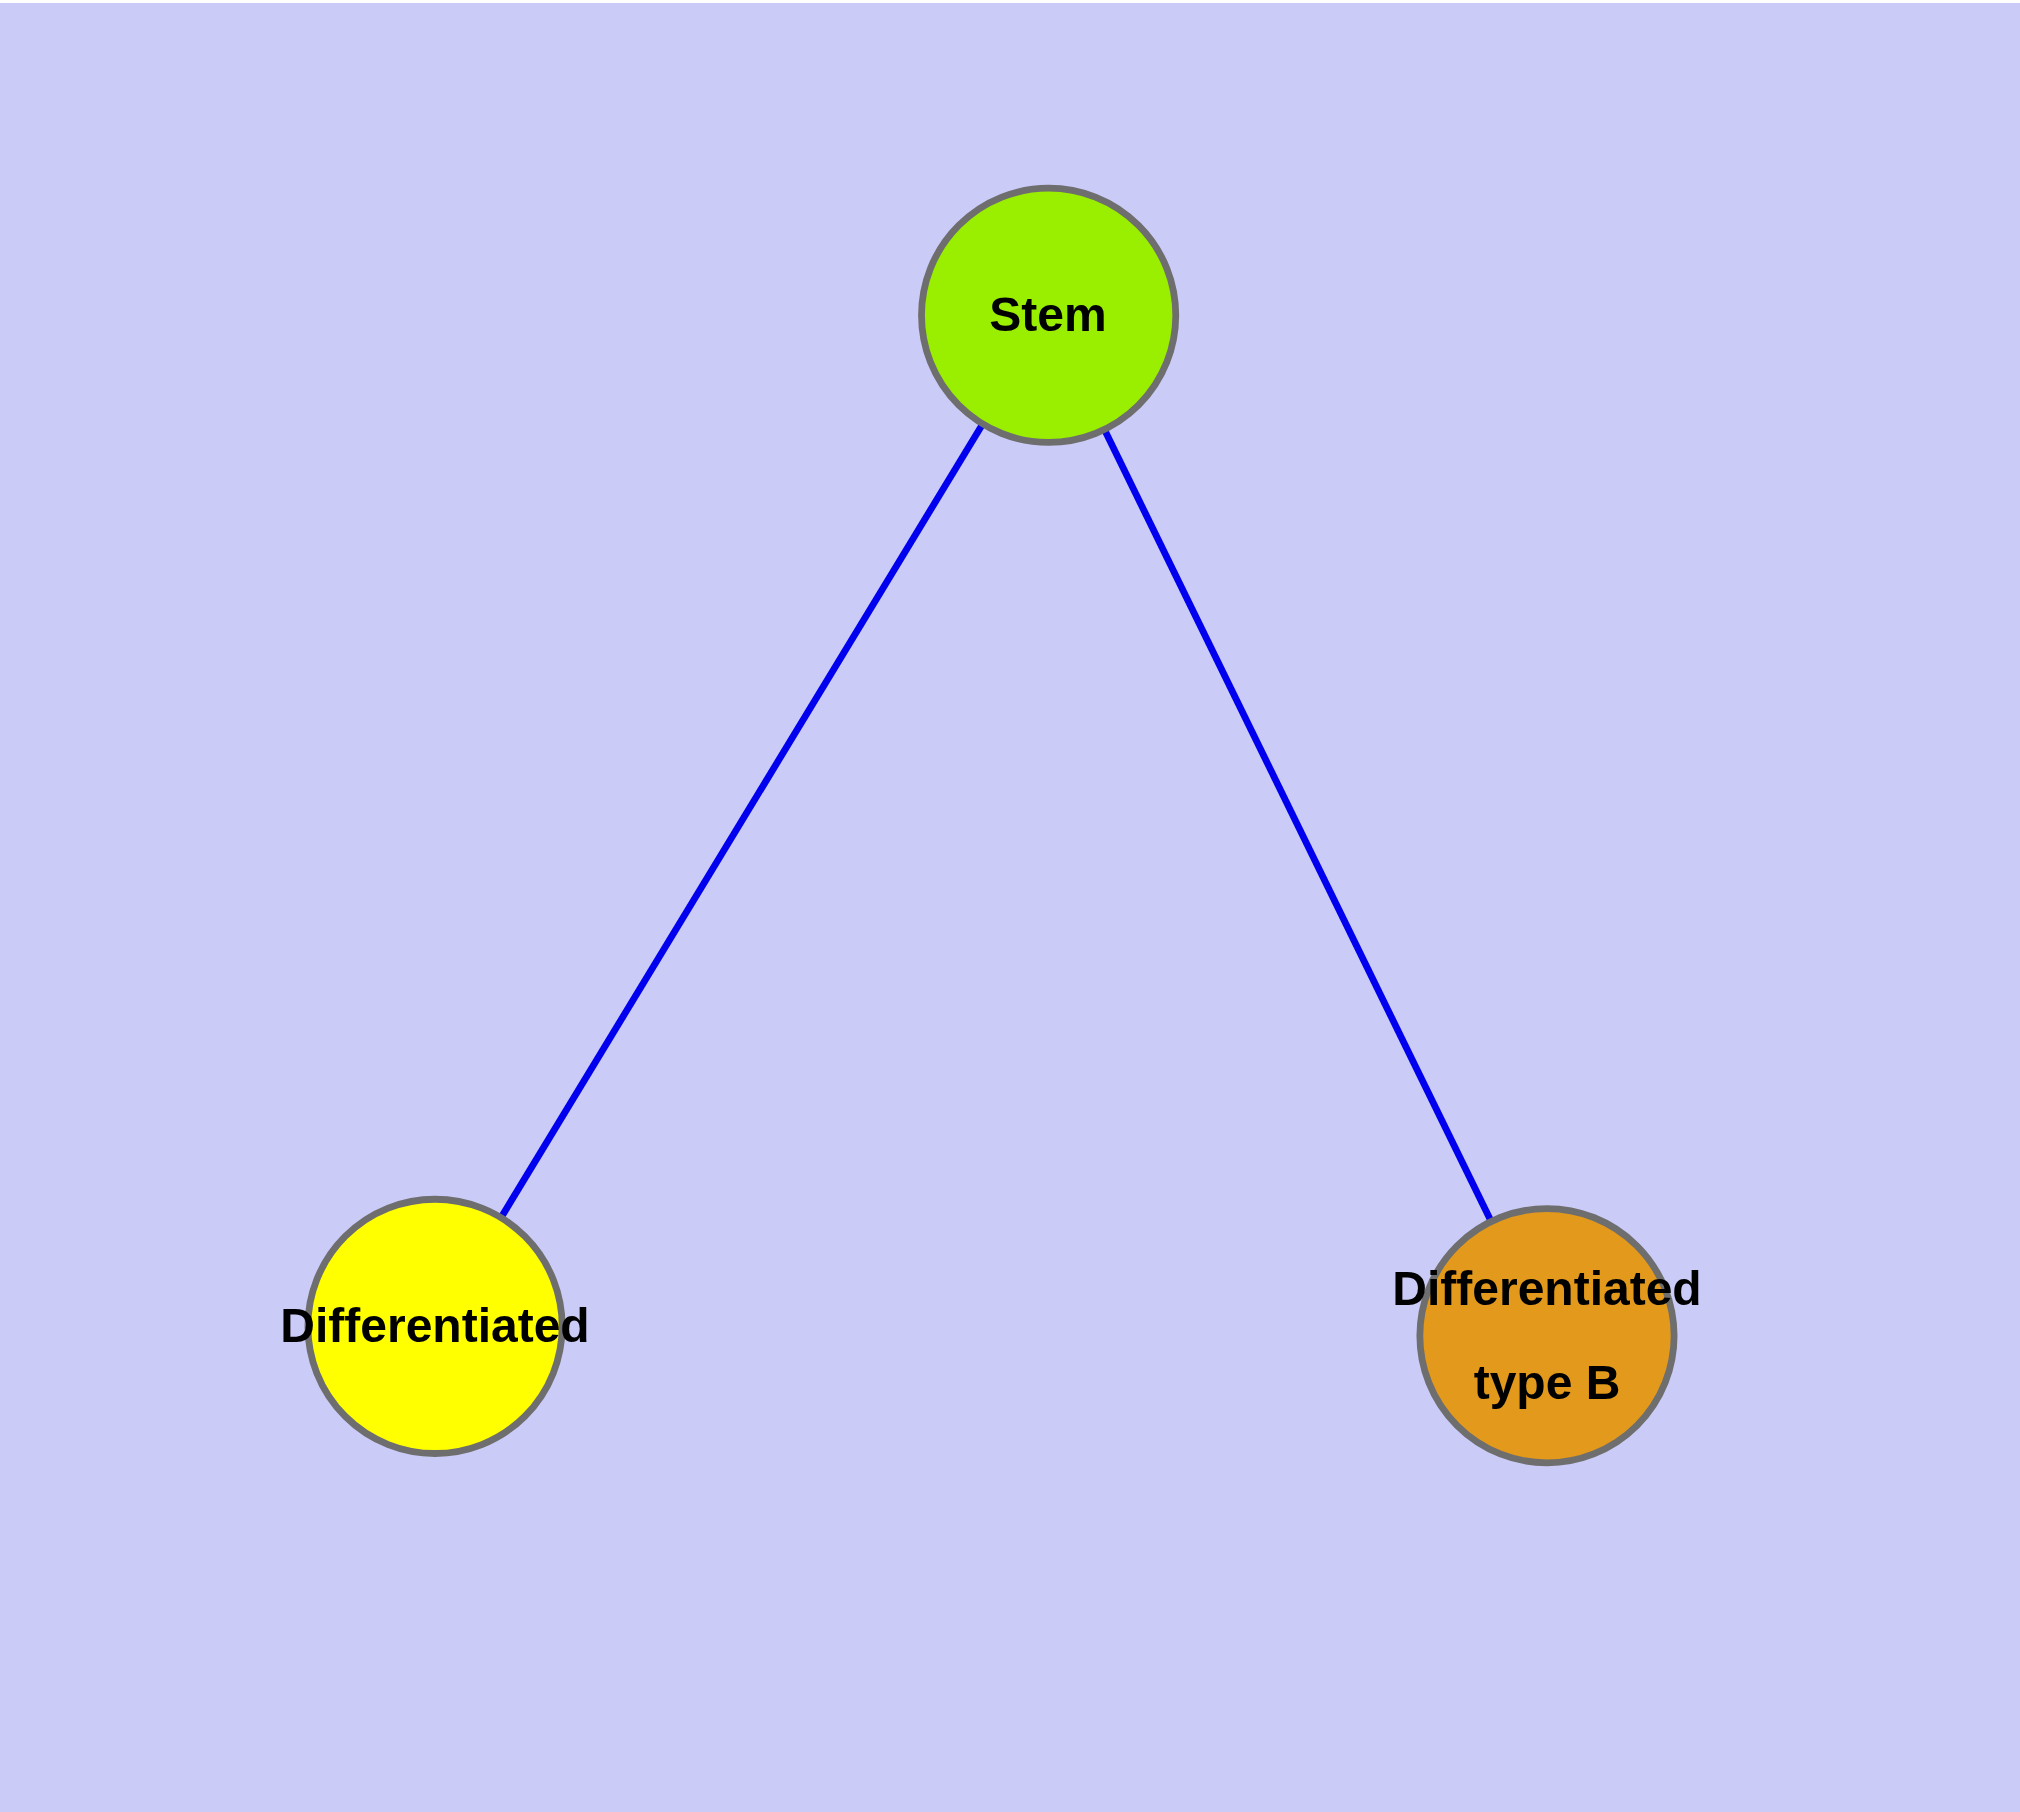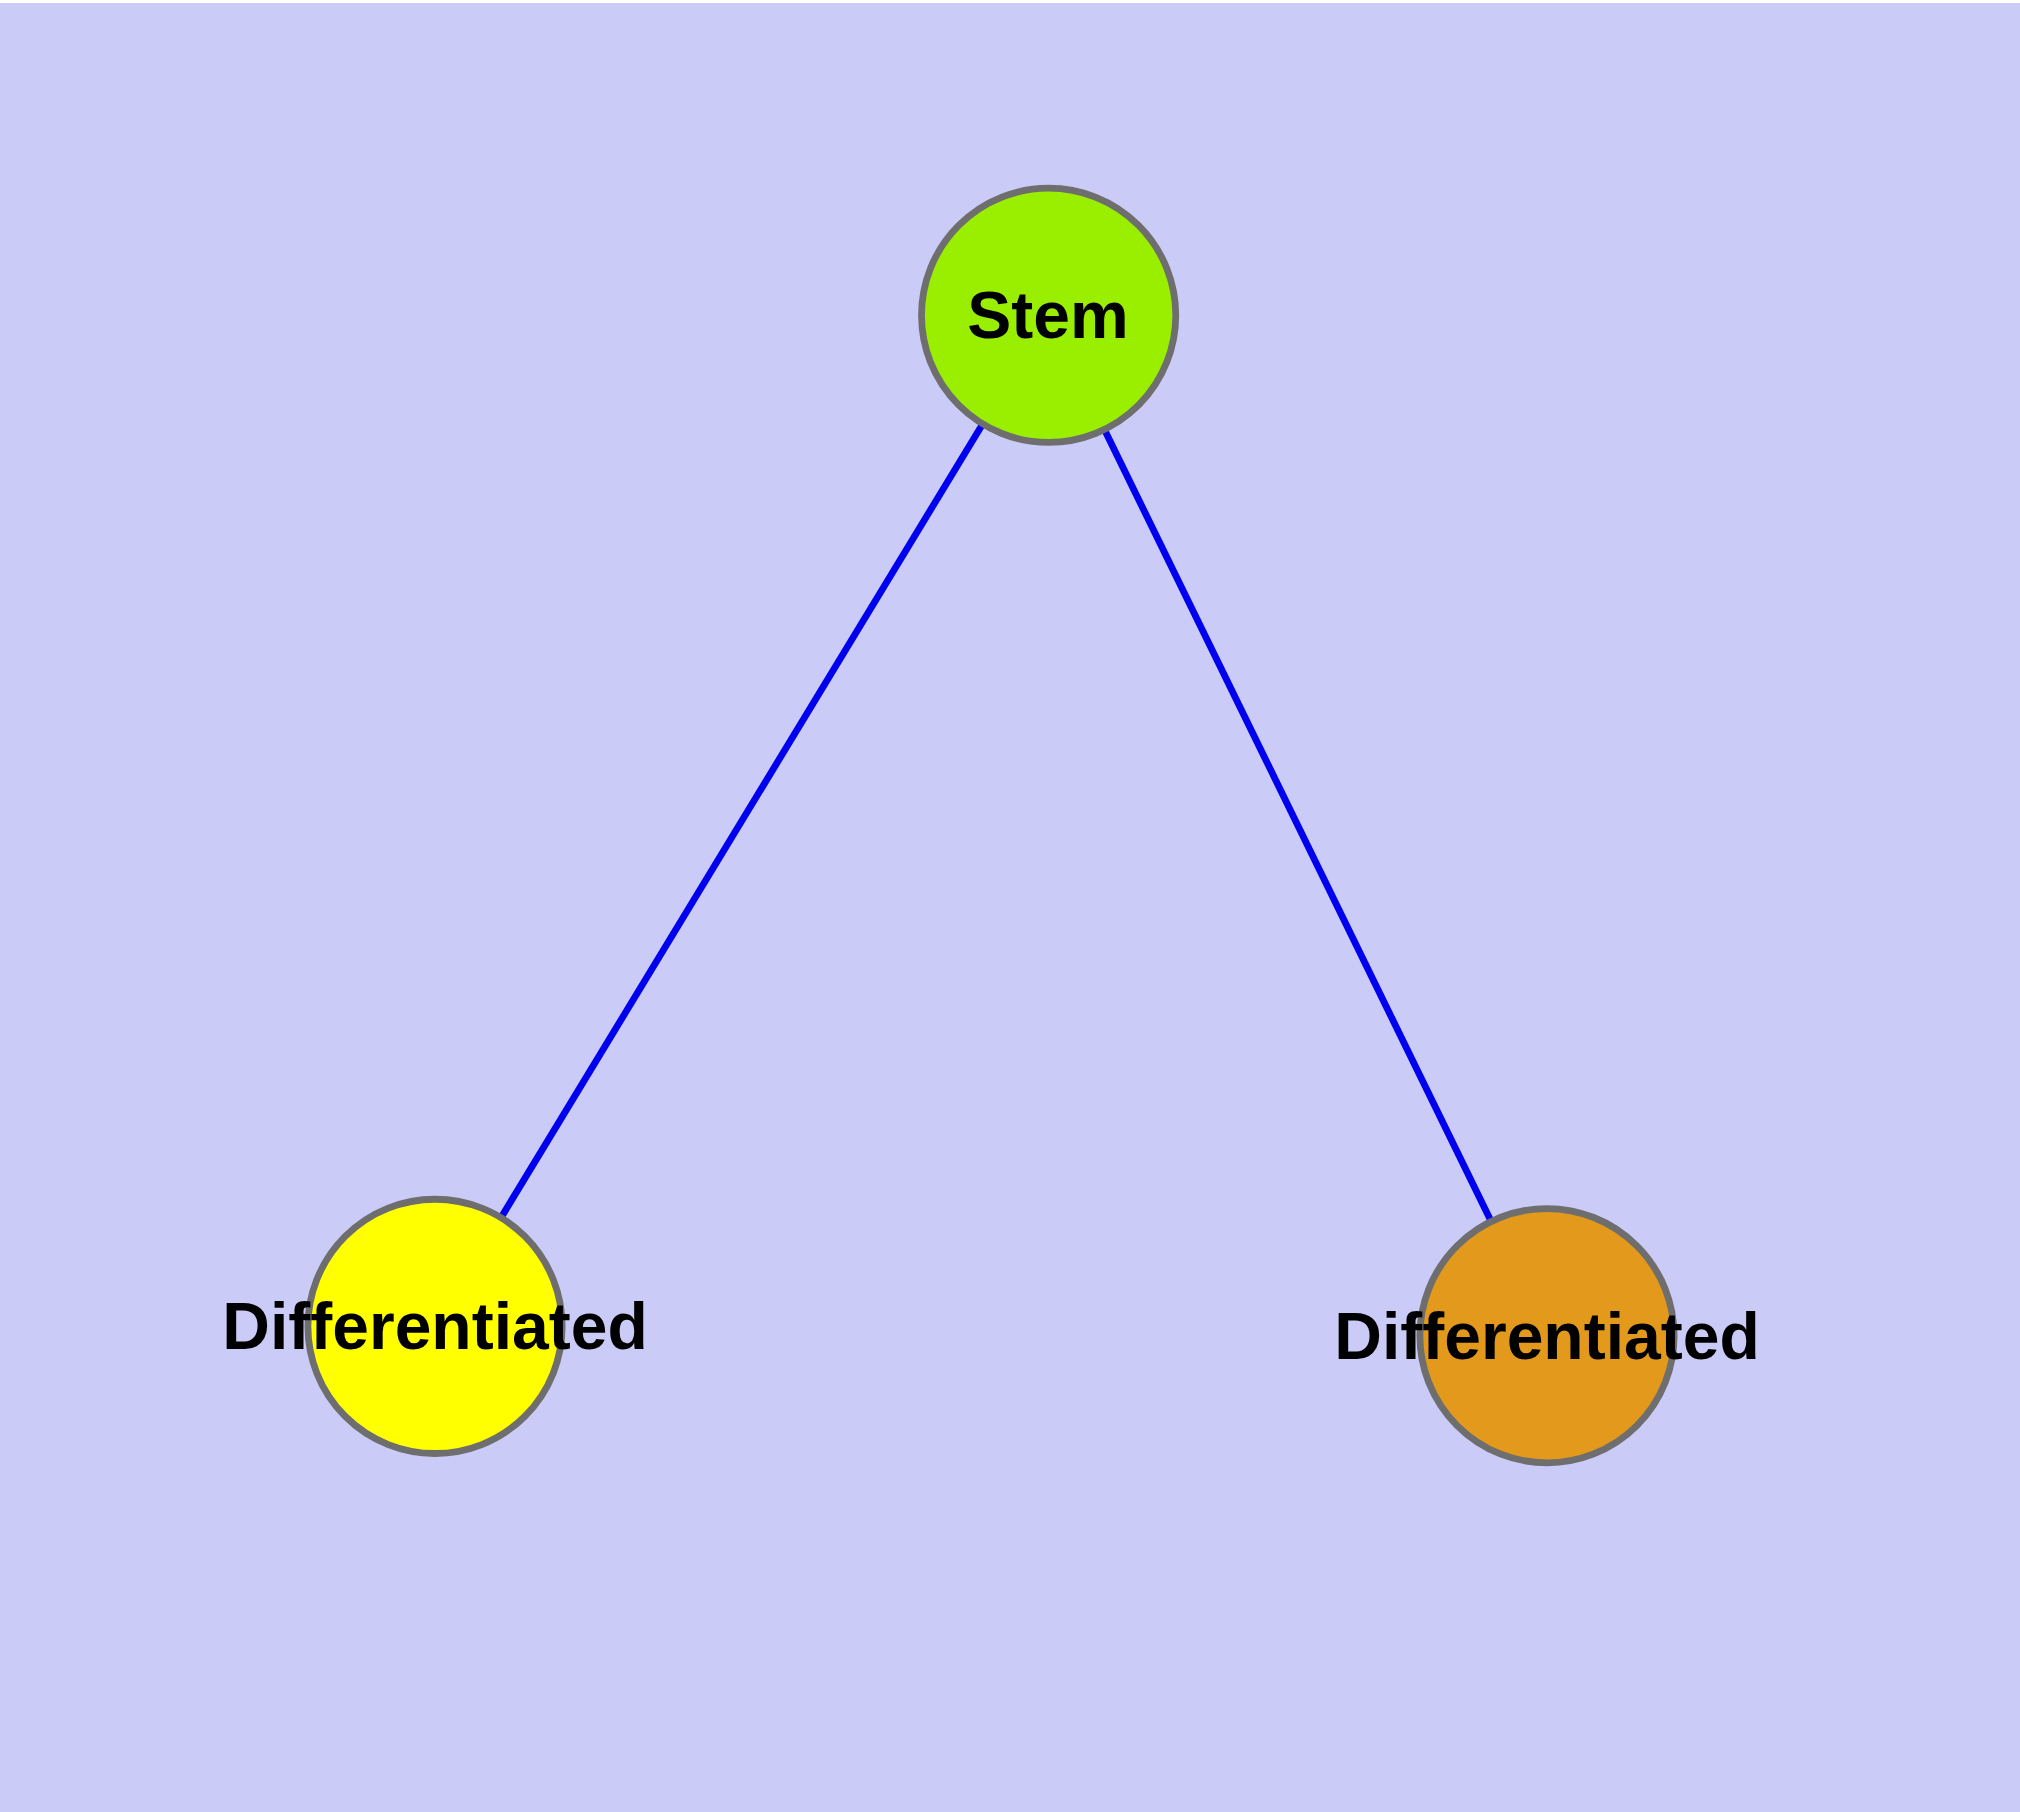--- a/index.html
+++ b/index.html
@@ -29,21 +29,21 @@
     left: 0;
     width: 2021px;
     height: 1812px;
   }
   .node-label {
     position: absolute;
     transform: translate(-50%, -50%);
     text-align: center;
     color: #000000;
     font-weight: bold;
-    font-size: 66px;
+    font-size: 48px;
     line-height: 94px;
     letter-spacing: 0px;
   }
   .lbl-line {
     display: block;
     white-space: nowrap;
   }
 </style>
 </head>
 <body>
@@ -61,18 +61,19 @@
   <div class="node-label" style="left: 1048px; top: 315px; color: rgb(0, 0, 0);">
     <span class="lbl-line">Stem</span>
   </div>
 
   <div class="node-label" style="left: 435px; top: 1326px; color: rgb(0, 0, 0);">
     <span class="lbl-line">Differentiated</span>
   </div>
 
   <div class="node-label" style="left: 1547px; top: 1336px; color: rgb(0, 0, 0);">
     <span class="lbl-line">Differentiated</span>
+    <span class="lbl-line">type B</span>
   </div>
 
   <div id="top-strip" style="background: rgb(255, 255, 255);"></div>
 
 </div>
 
 
 </body></html>

